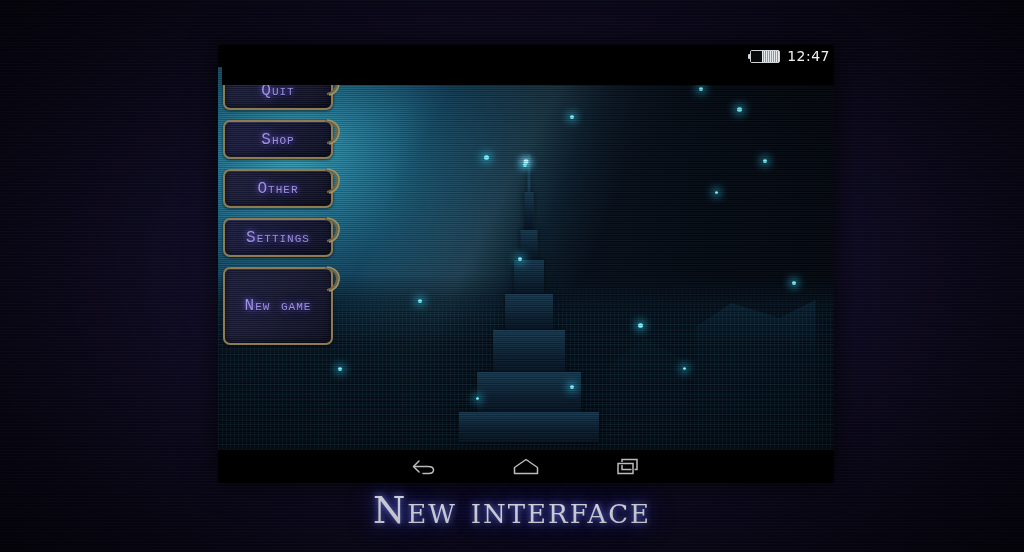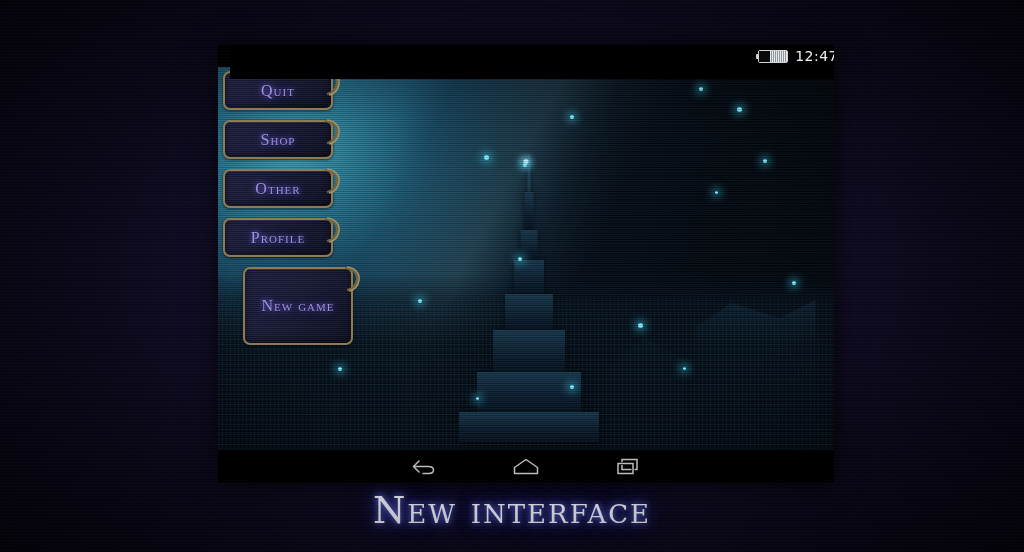--- a/index.html
+++ b/index.html
@@ -49,23 +49,23 @@
     width: 616px;
     height: 438px;
     background: #000;
     overflow: hidden;
     box-shadow: 0 0 26px rgba(0,0,0,0.85);
   }
 
   
   #statusbar {
     position: absolute;
-    left: 12px; top: 0;
+    left: 4px; top: 0;
     width: 616px;
-    height: 34px;
+    height: 40px;
     background: #000;
     z-index: 40;
   }
   #status-right {
     position: absolute;
     right: 8px;
     top: 0;
     height: 22px;
     display: flex;
     align-items: center;
@@ -272,21 +272,21 @@
       inset 0 1px 0 rgba(180,170,220,0.12),
       inset 0 -2px 6px rgba(0,0,0,0.5),
       0 1px 3px rgba(0,0,0,0.6);
     display: flex;
     align-items: center;
     justify-content: center;
     cursor: pointer;
   }
   .btn .label {
     color: #9d92e4;
-    font-family: Liberation Serif, serif;
+    font-family: Liberation Mono, monospace;
     font-size: 16px;
     font-variant: small-caps;
     letter-spacing: 1px;
     text-shadow:
       0 0 5px rgba(130,110,235,0.85),
       0 0 11px rgba(90,70,200,0.55),
       0 1px 1px rgba(0,0,0,0.9);
     white-space: nowrap;
   }
   
@@ -295,21 +295,20 @@
     right: -10px;
     top: -3px;
     width: 18px;
     height: 26px;
     pointer-events: none;
   }
   .btn.big {
     width: 110px;
     height: 78px;
     margin-top: 2px;
-    margin-left: 20px;
   }
   .btn.big .label { font-size: 16px; }
   .btn.big .curl { top: -3px; }
 
   
   #navbar {
     position: absolute;
     left: 0;
     bottom: 0;
     width: 616px;
@@ -421,21 +420,21 @@
 
       <div class="btn">
         <span class="label">Other</span>
         <svg class="curl" viewBox="0 0 18 26">
           <path d="M2 2 C10 3 15 7 14 14 C13 20 9 23 4 24" fill="none" stroke="#6f6445" stroke-width="2.2"></path>
           <path d="M4 1 C12 2 17 7 16 14 C15 20 11 24 6 25" fill="none" stroke="#a3935f" stroke-width="1.6"></path>
         </svg>
       </div>
 
       <div class="btn">
-        <span class="label">Profile</span>
+        <span class="label">Settings</span>
         <svg class="curl" viewBox="0 0 18 26">
           <path d="M2 2 C10 3 15 7 14 14 C13 20 9 23 4 24" fill="none" stroke="#6f6445" stroke-width="2.2"></path>
           <path d="M4 1 C12 2 17 7 16 14 C15 20 11 24 6 25" fill="none" stroke="#a3935f" stroke-width="1.6"></path>
         </svg>
       </div>
 
       <div class="btn big">
         <span class="label">New game</span>
         <svg class="curl" viewBox="0 0 18 26">
           <path d="M2 2 C10 3 15 7 14 14 C13 20 9 23 4 24" fill="none" stroke="#6f6445" stroke-width="2.2"></path>

